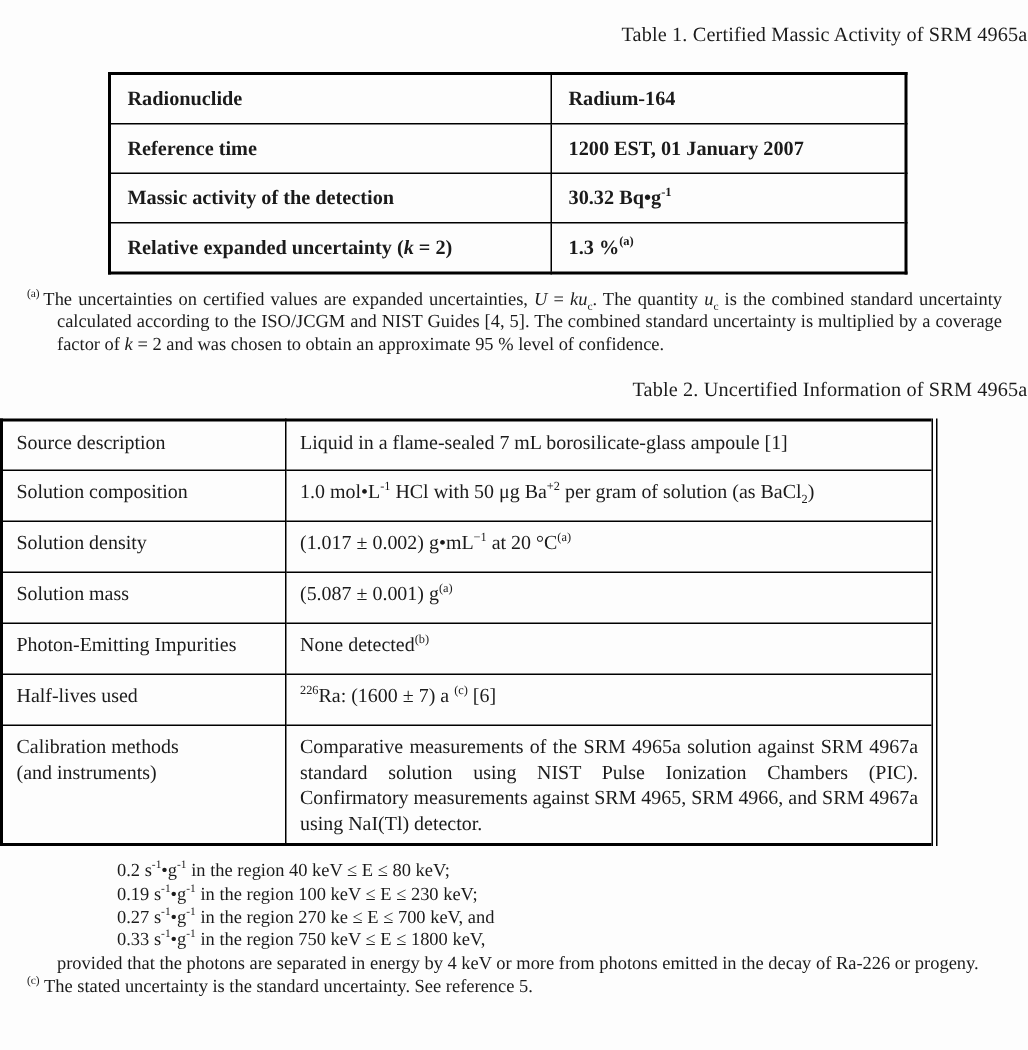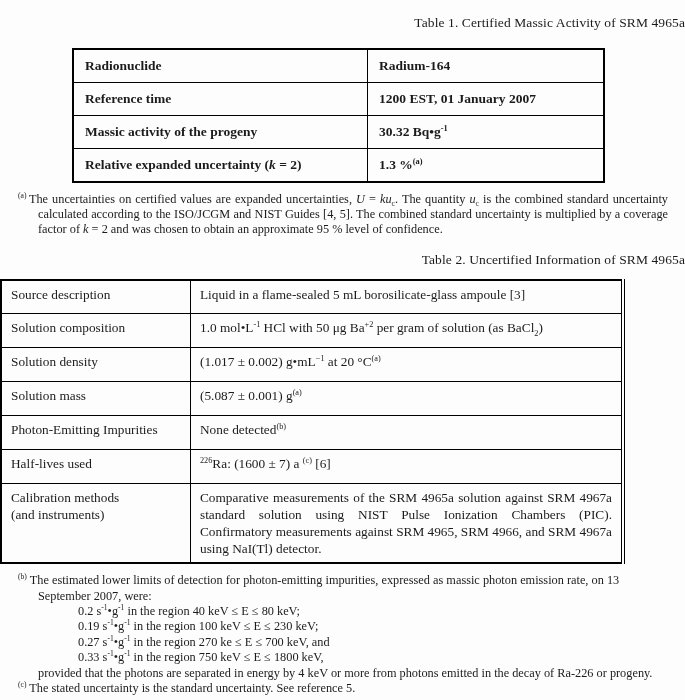--- a/index.html
+++ b/index.html
@@ -74,39 +74,39 @@
     <tbody>
         <tr>
       <td class="c1">Radionuclide</td>
       <td>Radium-164</td>
     </tr>
     <tr>
       <td class="c1">Reference time</td>
       <td>1200 EST, 01 January 2007</td>
     </tr>
     <tr>
-      <td class="c1">Massic activity of the progeny</td>
+      <td class="c1">Massic activity of the detection</td>
       <td>30.32 Bq•g<sup>-1</sup></td>
     </tr>
     <tr>
       <td class="c1">Relative expanded uncertainty (<i>k</i> = 2)</td>
       <td>1.3 %<sup>(a)</sup></td>
     </tr>
   </tbody>
     </table>
 
   <div class="fn1"><sup>(a)</sup> The uncertainties on certified values are expanded uncertainties, <i>U</i> = <i>ku</i><sub>c</sub>.  The quantity <i>u</i><sub>c</sub> is the combined standard uncertainty calculated according to the ISO/JCGM and NIST Guides [4, 5].  The combined standard uncertainty is multiplied by a coverage factor of <i>k</i> = 2 and was chosen to obtain an approximate 95 % level of confidence.</div>
 
   <div class="tbl-title" id="t2-title">Table 2.  Uncertified Information of SRM 4965a</div>
 
   <table class="t2">
     <tbody>
         <tr class="short">
       <td class="c1">Source description</td>
-      <td>Liquid in a flame-sealed 5 mL borosilicate-glass ampoule [3]</td>
+      <td>Liquid in a flame-sealed 7 mL borosilicate-glass ampoule [1]</td>
     </tr>
     <tr class="short">
       <td class="c1">Solution composition</td>
       <td>1.0 mol•L<sup>-1</sup> HCl with 50 μg Ba<sup>+2</sup> per gram of solution (as BaCl<sub>2</sub>)</td>
     </tr>
     <tr class="short">
       <td class="c1">Solution density</td>
       <td>(1.017 ± 0.002) g•mL<sup>−1</sup> at 20 °C<sup>(a)</sup></td>
     </tr>
     <tr class="short">
@@ -122,21 +122,20 @@
       <td><sup>226</sup>Ra: (1600 ± 7) a <sup>(c)</sup> [6]</td>
     </tr>
     <tr>
       <td class="c1">Calibration methods<br>(and instruments)</td>
       <td class="justify">Comparative measurements of the SRM 4965a solution against SRM 4967a standard solution using NIST Pulse Ionization Chambers (PIC).  Confirmatory measurements against SRM 4965, SRM 4966, and SRM 4967a using NaI(Tl) detector.</td>
     </tr>
   </tbody>
     </table>
 
   <div class="fns">
-    <div class="fn-hang"><sup>(b)</sup> The estimated lower limits of detection for photon-emitting impurities, expressed as massic photon emission rate, on 13 September 2007, were:</div>
     <div class="fn-sub">0.2 s<sup>-1</sup>•g<sup>-1</sup> in the region 40 keV ≤ E ≤ 80 keV;</div>
     <div class="fn-sub">0.19 s<sup>-1</sup>•g<sup>-1</sup> in the region 100 keV ≤ E ≤ 230 keV;</div>
     <div class="fn-sub">0.27 s<sup>-1</sup>•g<sup>-1</sup> in the region 270 ke ≤ E ≤ 700 keV, and</div>
     <div class="fn-sub">0.33 s<sup>-1</sup>•g<sup>-1</sup> in the region 750 keV ≤ E ≤ 1800 keV,</div>
     <div class="fn-cont">provided that the photons are separated in energy by 4 keV or more from photons emitted in the decay of Ra-226 or progeny.</div>
     <div class="fn-hang"><sup>(c)</sup> The stated uncertainty is the standard uncertainty.  See reference 5.</div>
   </div>
 
 </div>
 

